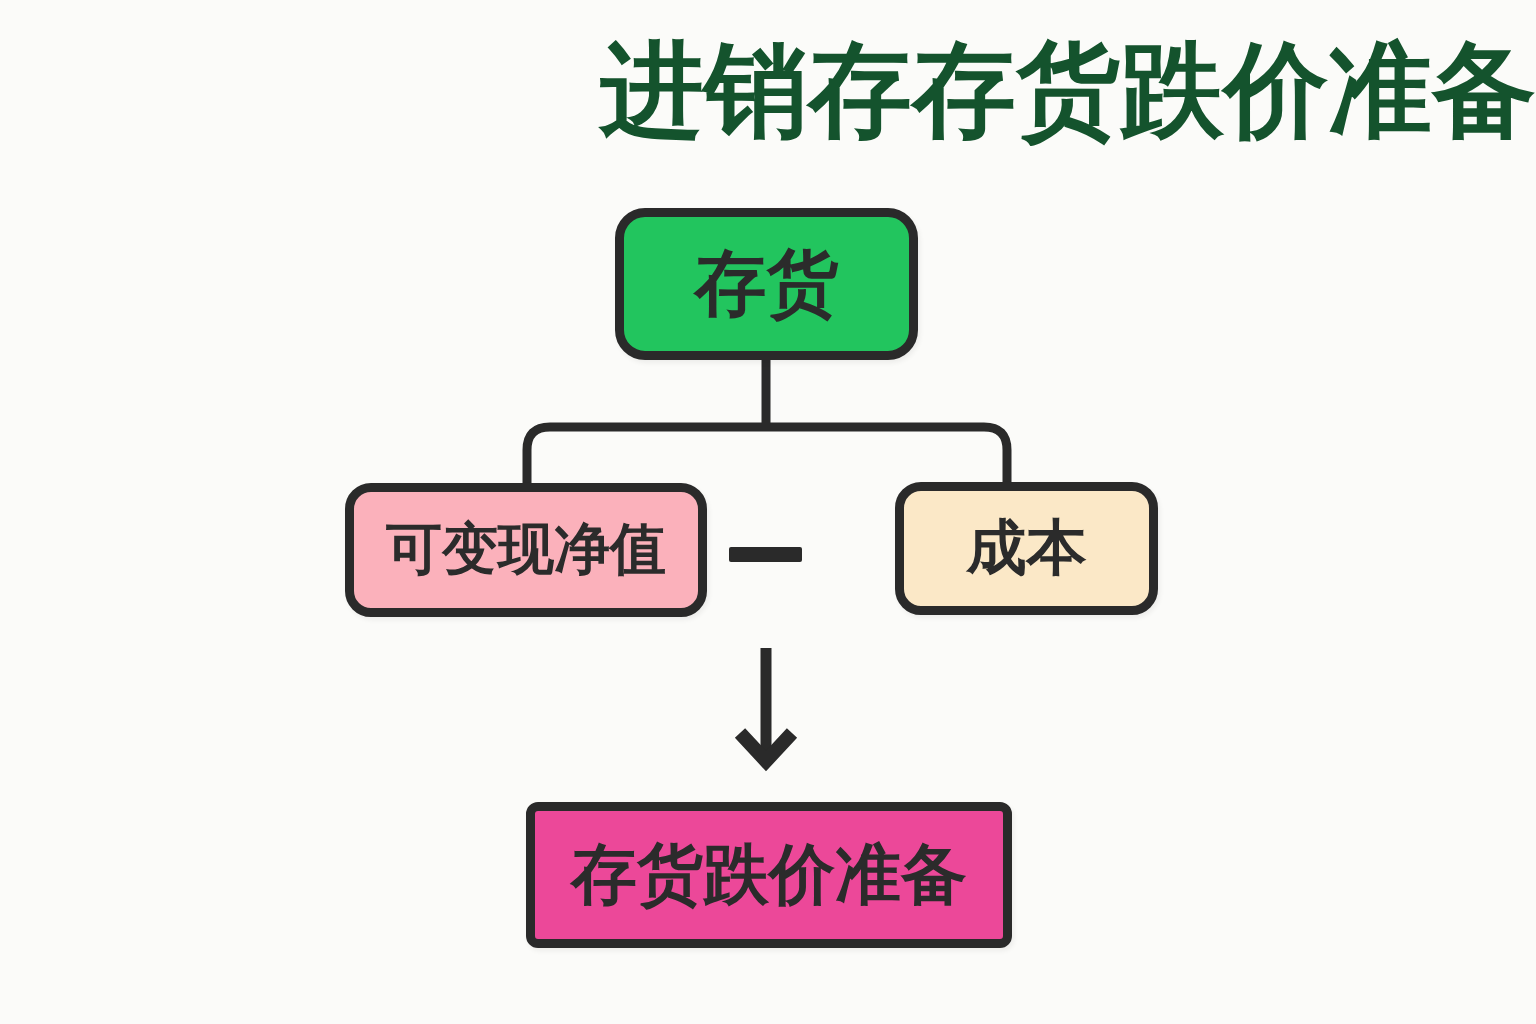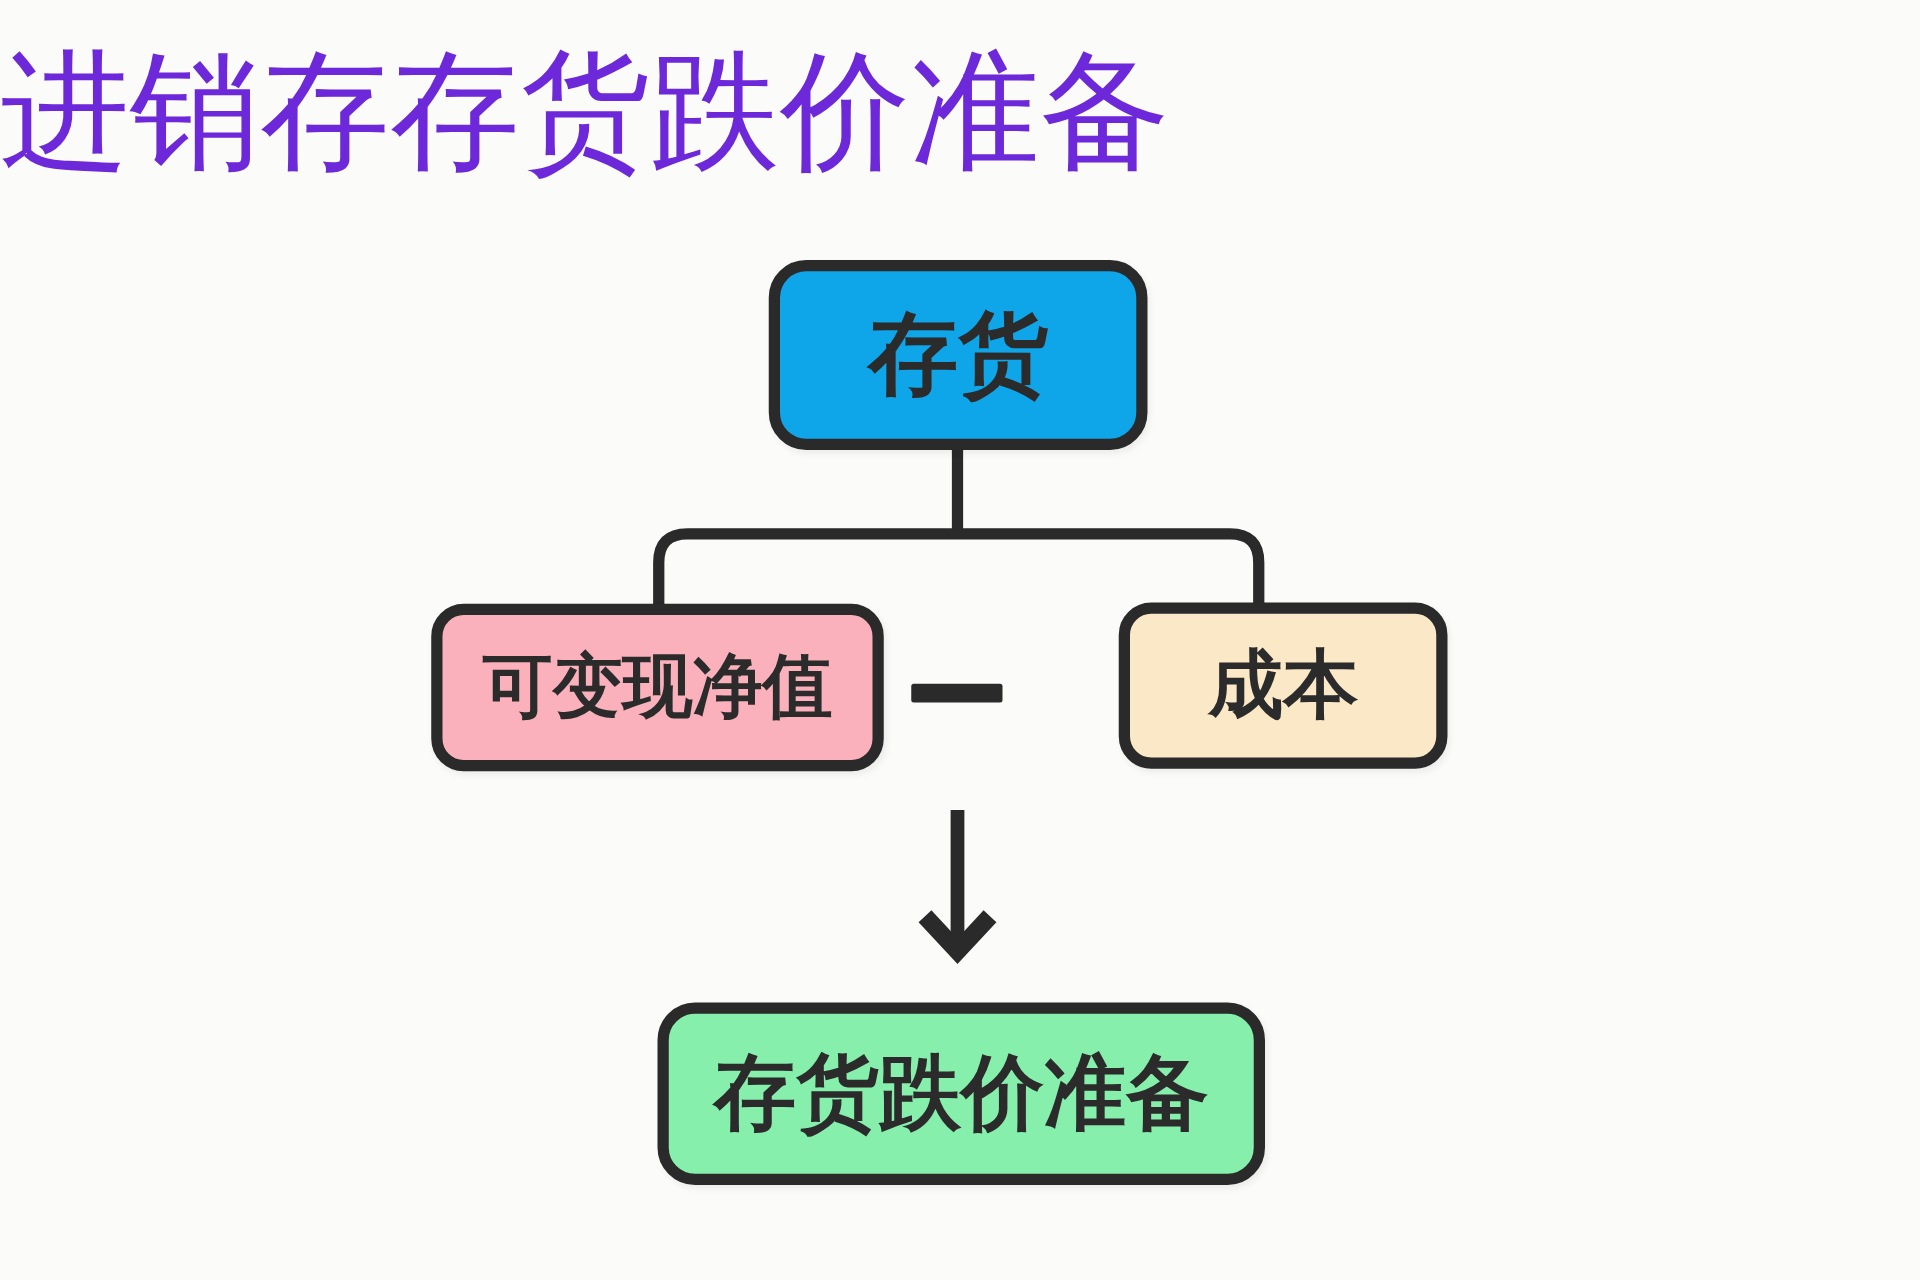--- a/index.html
+++ b/index.html
@@ -10,25 +10,25 @@
     position: relative;
     width: 1536px;
     height: 1024px;
     background: #FBFBF9;
   }
 
   .title {
     position: absolute;
     left: 0; right: 0;
     top: 32px;
-    text-align: left;
+    text-align: right;
     font-size: 104px;
     line-height: 1.12;
-    font-weight: 400;
-    color: #6d28d9;
+    font-weight: 700;
+    color: #14532d;
     letter-spacing: 0px;
     white-space: nowrap;
   }
 
   .connectors {
     position: absolute;
     left: 0; top: 0;
     width: 1536px;
     height: 1024px;
     z-index: 1;
@@ -105,33 +105,33 @@
     <path d="M766 356 L766 427" fill="none" stroke="#2A2A2A" stroke-width="9"></path>
 
     <path d="M527 485 L527 450 Q527 427 550 427 L984 427 Q1007 427 1007 450 L1007 485" fill="none" stroke="#2A2A2A" stroke-width="9"></path>
 
     <g>
       <path d="M766 648 L766 752" fill="none" stroke="#2A2A2A" stroke-width="11"></path>
       <path d="M740 733 L766 761 L792 733" fill="none" stroke="#2A2A2A" stroke-width="14" stroke-linejoin="miter" stroke-linecap="butt"></path>
     </g>
   </svg>
 
-  <div class="node node-root" style="background-color: #0ea5e9;">
+  <div class="node node-root" style="background-color: #22c55e;">
     <span>存货</span>
   </div>
 
   <div class="node node-left" style="background-color: rgb(251, 177, 187);">
     <span>可变现净值</span>
   </div>
 
   <div class="minus">
     <span class="visually-hidden">−</span>
   </div>
 
   <div class="node node-right" style="background-color: rgb(251, 232, 199);">
     <span>成本</span>
   </div>
 
-  <div class="node node-result" style="background-color: #86efac;">
+  <div class="node node-result" style="background-color: #ec4899; border-radius: 12px;">
     <span>存货跌价准备</span>
   </div>
 
 </div>
 
 </body></html>

